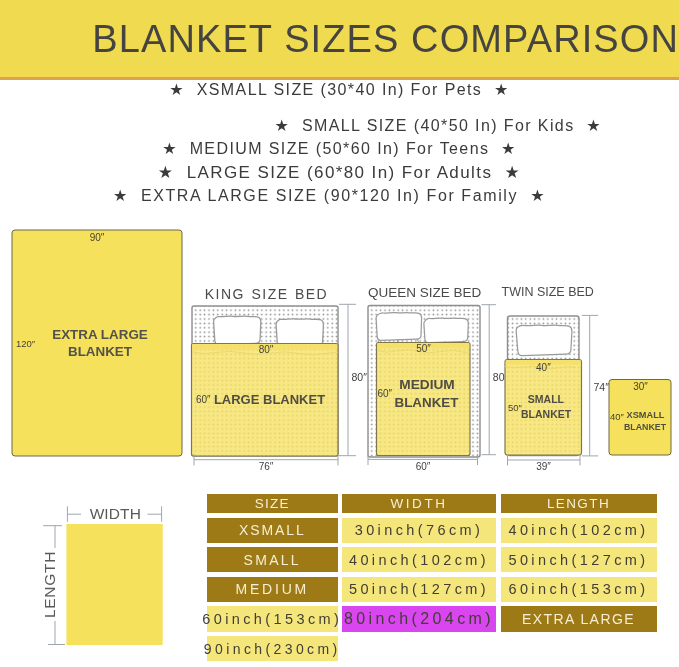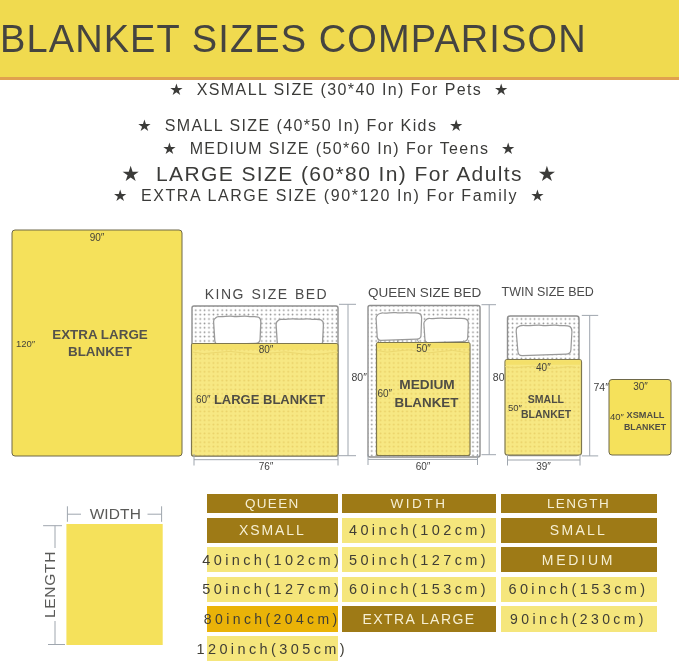--- a/index.html
+++ b/index.html
@@ -4,29 +4,29 @@
 html,body{margin:0;padding:0;}
 body{width:679px;height:667px;position:relative;background:#fff;font-family:"Liberation Sans",sans-serif;overflow:hidden;}
 .abs{position:absolute;}
 </style></head>
 <body>
 
 <div class="abs" style="left:0;top:0;width:679px;height:77px;background:#F0DA4F;"></div>
 
 <div class="abs" style="left:0;top:77px;width:679px;height:2.5px;background:#E0A14E;"></div>
 
-<div class="abs" style="left:0;top:18px;width:679px;text-align:left;font-size:38px;letter-spacing:1.1px;color:#454440;">BLANKET SIZES COMPARISON</div>
+<div class="abs" style="left:0;top:18px;width:679px;text-align:right;font-size:38px;letter-spacing:1.1px;color:#454440;">BLANKET SIZES COMPARISON</div>
 
 <div class="abs" style="left:0;top:80px;width:679px;text-align:center;font-size:16px;letter-spacing:1.4px;color:#3b3b39;">★&nbsp; XSMALL SIZE (30*40 In) For Pets &nbsp;★</div>
 
-<div class="abs" style="left:0;top:115.6px;width:602px;text-align:center;font-size:16px;letter-spacing:1.4px;color:#3b3b39;">★&nbsp; SMALL SIZE (40*50 In) For Kids &nbsp;★</div>
+<div class="abs" style="left:0;top:115.6px;width:602px;text-align:right;font-size:16px;letter-spacing:1.4px;color:#3b3b39;">★&nbsp; SMALL SIZE (40*50 In) For Kids &nbsp;★</div>
 
 <div class="abs" style="left:0;top:139px;width:679px;text-align:center;font-size:16px;letter-spacing:1.4px;color:#3b3b39;">★&nbsp; MEDIUM SIZE (50*60 In) For Teens &nbsp;★</div>
 
-<div class="abs" style="left:0;top:162.4px;width:679px;text-align:center;font-size:21px;letter-spacing:1.4px;color:#3b3b39;">★&nbsp; LARGE SIZE (60*80 In) For Adults &nbsp;★</div>
+<div class="abs" style="left:0;top:162.4px;width:679px;text-align:center;font-size:17px;letter-spacing:1.4px;color:#3b3b39;">★&nbsp; LARGE SIZE (60*80 In) For Adults &nbsp;★</div>
 
 <div class="abs" style="left:0;top:185.8px;width:659px;text-align:center;font-size:16px;letter-spacing:1.6px;color:#3b3b39;">★&nbsp; EXTRA LARGE SIZE (90*120 In) For Family &nbsp;★</div>
 
 <svg class="abs" style="left:0;top:0;" width="679" height="667" viewBox="0 0 679 667">
 <defs>
 <pattern id="mdot" width="4.4" height="4.4" patternUnits="userSpaceOnUse">
 <rect width="4.4" height="4.4" fill="#ffffff"></rect>
 <circle cx="2.2" cy="2.2" r="0.85" fill="#8c8c8c"></circle>
 </pattern>
 <pattern id="bdot" width="4.4" height="4.4" patternUnits="userSpaceOnUse">
@@ -172,46 +172,46 @@
 <line x1="55" y1="525.7" x2="55" y2="548"></line>
 <line x1="55" y1="621" x2="55" y2="644.5"></line>
 <line x1="48" y1="644.5" x2="65" y2="644.5"></line>
 </g>
 <text x="55" y="584.5" font-size="15.5" fill="#5a5a58" text-anchor="middle" letter-spacing="0.7" transform="rotate(-90 55 584.5)" font-family="Liberation Sans">LENGTH</text>
 </g>
 </svg>
 
 <div class="abs" style="left:207px;top:493.8px;display:grid;grid-template-columns:130.5px 154px 156px;grid-template-rows:19.5px 25.2px 25.2px 25.2px 25.2px 25.2px;gap:4.4px 4.5px;">
 
-<div style="background:#9E7A16;color:#F6EFD3;font-size:13.5px;letter-spacing:1.3px;display:flex;align-items:center;justify-content:center;">QUEEN</div>
+<div style="background:#9E7A16;color:#F6EFD3;font-size:13.5px;letter-spacing:1.3px;display:flex;align-items:center;justify-content:center;">SIZE</div>
 
 <div style="background:#9E7A16;color:#F6EFD3;font-size:13.5px;letter-spacing:2.6px;display:flex;align-items:center;justify-content:center;">WIDTH</div>
 
 <div style="background:#9E7A16;color:#F6EFD3;font-size:13.5px;letter-spacing:1.4px;display:flex;align-items:center;justify-content:center;">LENGTH</div>
 
 <div style="background:#9E7A16;color:#F6EFD3;font-size:14px;letter-spacing:1.9px;display:flex;align-items:center;justify-content:center;">XSMALL</div>
 
+<div style="background:#F5E67C;color:#403e35;font-size:14.5px;letter-spacing:3.4px;display:flex;align-items:center;justify-content:center;">30inch(76cm)</div>
 
 <div style="background:#F5E67C;color:#403e35;font-size:14.5px;letter-spacing:3.4px;display:flex;align-items:center;justify-content:center;">40inch(102cm)</div>
 
 <div style="background:#9E7A16;color:#F6EFD3;font-size:14px;letter-spacing:2.3px;display:flex;align-items:center;justify-content:center;">SMALL</div>
 
 <div style="background:#F5E67C;color:#403e35;font-size:14.5px;letter-spacing:3.4px;display:flex;align-items:center;justify-content:center;">40inch(102cm)</div>
 
 <div style="background:#F5E67C;color:#403e35;font-size:14.5px;letter-spacing:3.4px;display:flex;align-items:center;justify-content:center;">50inch(127cm)</div>
 
 <div style="background:#9E7A16;color:#F6EFD3;font-size:14px;letter-spacing:2.8px;display:flex;align-items:center;justify-content:center;">MEDIUM</div>
 
 <div style="background:#F5E67C;color:#403e35;font-size:14.5px;letter-spacing:3.4px;display:flex;align-items:center;justify-content:center;">50inch(127cm)</div>
 
 <div style="background:#F5E67C;color:#403e35;font-size:14.5px;letter-spacing:3.4px;display:flex;align-items:center;justify-content:center;">60inch(153cm)</div>
 
 
 <div style="background:#F5E67C;color:#403e35;font-size:14.5px;letter-spacing:3.4px;display:flex;align-items:center;justify-content:center;">60inch(153cm)</div>
 
-<div style="background:#eab308;color:#403e35;font-size:14px;letter-spacing:3.4px;display:flex;align-items:center;justify-content:center;">80inch(204cm)</div>
+<div style="background:#d946ef;color:#403e35;font-size:16px;letter-spacing:3.4px;display:flex;align-items:center;justify-content:center;">80inch(204cm)</div>
 
 <div style="background:#9E7A16;color:#F6EFD3;font-size:14px;letter-spacing:1.45px;display:flex;align-items:center;justify-content:center;">EXTRA LARGE</div>
 
 <div style="background:#F5E67C;color:#403e35;font-size:14px;letter-spacing:3.4px;display:flex;align-items:center;justify-content:center;">90inch(230cm)</div>
 
-<div style="background:#F5E67C;color:#403e35;font-size:14.5px;letter-spacing:3.4px;display:flex;align-items:center;justify-content:center;">120inch(305cm)</div>
 </div>
 
 </body></html>

